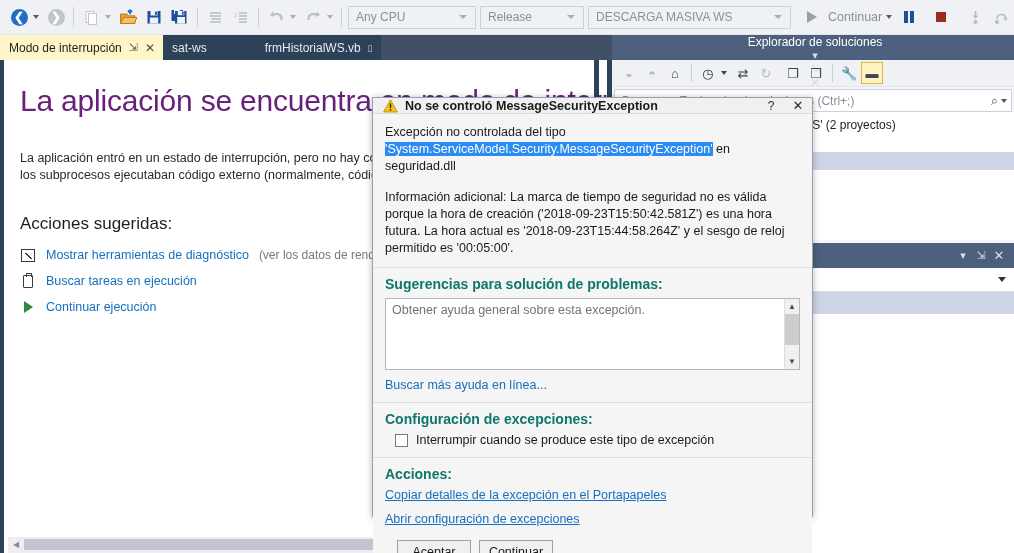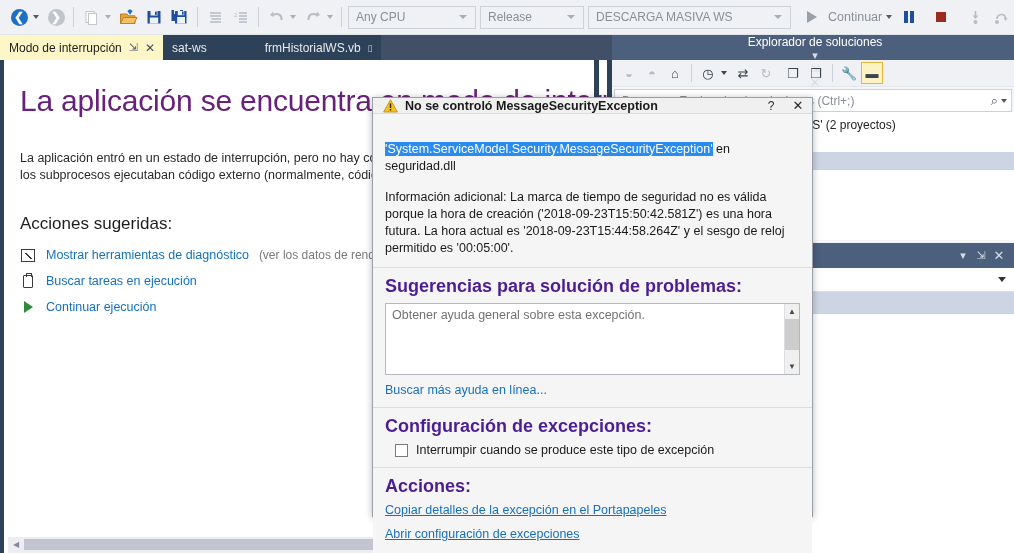--- a/index.html
+++ b/index.html
@@ -229,21 +229,21 @@
 
   .dlg-msg {
     padding: 10px 12px 10px 12px; background:#f5f5f5;
     font-size: 12.5px; color:#1a1a1a; line-height: 17px;
   }
   .hl { background:#2a8bf0; color:#ffffff; }
   .dlg-msg p { margin: 0; }
   .dlg-msg p + p { margin-top: 14px; }
 
   .dlg-sec { border-top: 1px solid #dcdcdc; padding: 8px 12px 10px 12px; background:#f5f5f5; }
-  .dlg-sec-h { font-size: 18px; font-weight: bold; color:#4c1d95; margin-bottom: 6px; }
+  .dlg-sec-h { font-size: 14px; font-weight: bold; color:#0f766e; margin-bottom: 6px; }
   .sug-box {
     background:#ffffff; border:1px solid #b4b8bf; height: 72px;
     display:flex; position:relative;
   }
   .sug-text { flex:1; padding: 4px 6px; color:#737373; font-size: 12.5px; }
   .sug-sb { width: 15px; background:#f0f0f0; border-left:1px solid #dadde2; display:flex; flex-direction:column; }
   .sug-sb .ar { height: 15px; display:flex; align-items:center; justify-content:center; font-size:8px; color:#4a4a4a; }
   .sug-sb .thm { height: 31px; background:#cdcdcd; }
   .sug-sb .gap { flex:1; }
   .dlg-link { color:#1570c0; font-size: 12.5px; display:block; }
@@ -533,21 +533,21 @@
           <rect x="6.75" y="10" width="1.5" height="1.6" fill="#3a2b00"></rect>
         </svg>
       </span>
       <span class="t">No se controló MessageSecurityException</span>
       <span class="dlg-tb">?</span>
       <span class="dlg-tb x">✕</span>
     </div>
 
     <div class="dlg-msg">
       <p>
-        <br>
+        <span>Excepción no controlada del tipo</span><br>
         <span class="hl">'System.ServiceModel.Security.MessageSecurityException'</span><span> en seguridad.dll</span>
       </p>
       <p>Información adicional: La marca de tiempo de seguridad no es válida porque la hora de creación ('2018-09-23T15:50:42.581Z') es una hora futura. La hora actual es '2018-09-23T15:44:58.264Z' y el sesgo de reloj permitido es '00:05:00'.</p>
     </div>
 
     <div class="dlg-sec">
       <div class="dlg-sec-h">Sugerencias para solución de problemas:</div>
       <div class="sug-box">
         <div class="sug-text">Obtener ayuda general sobre esta excepción.</div>
         <div class="sug-sb">

